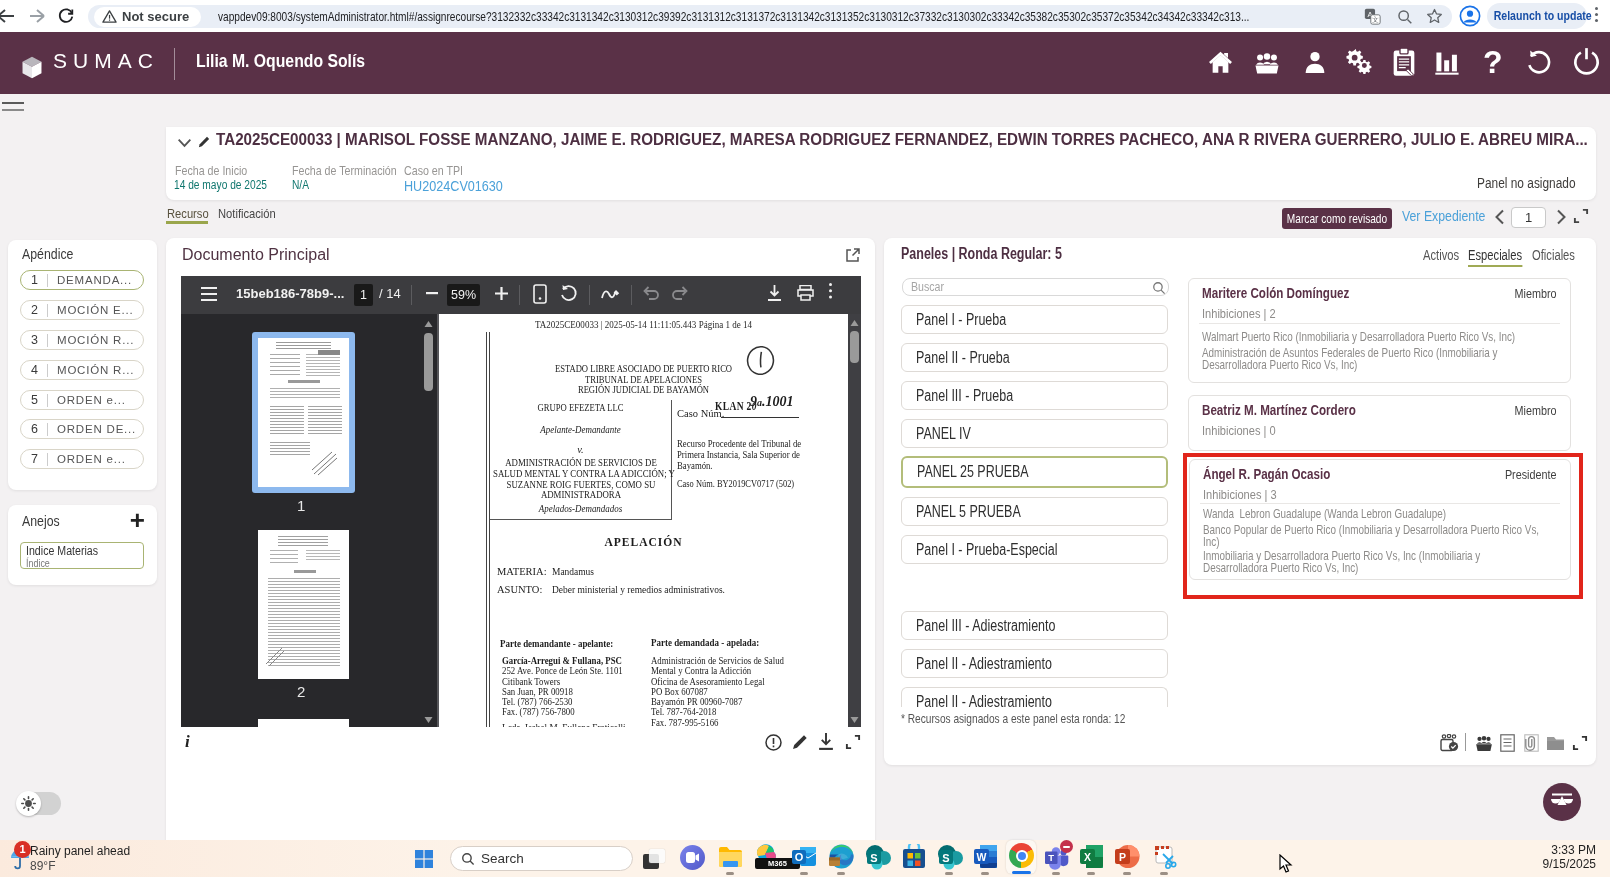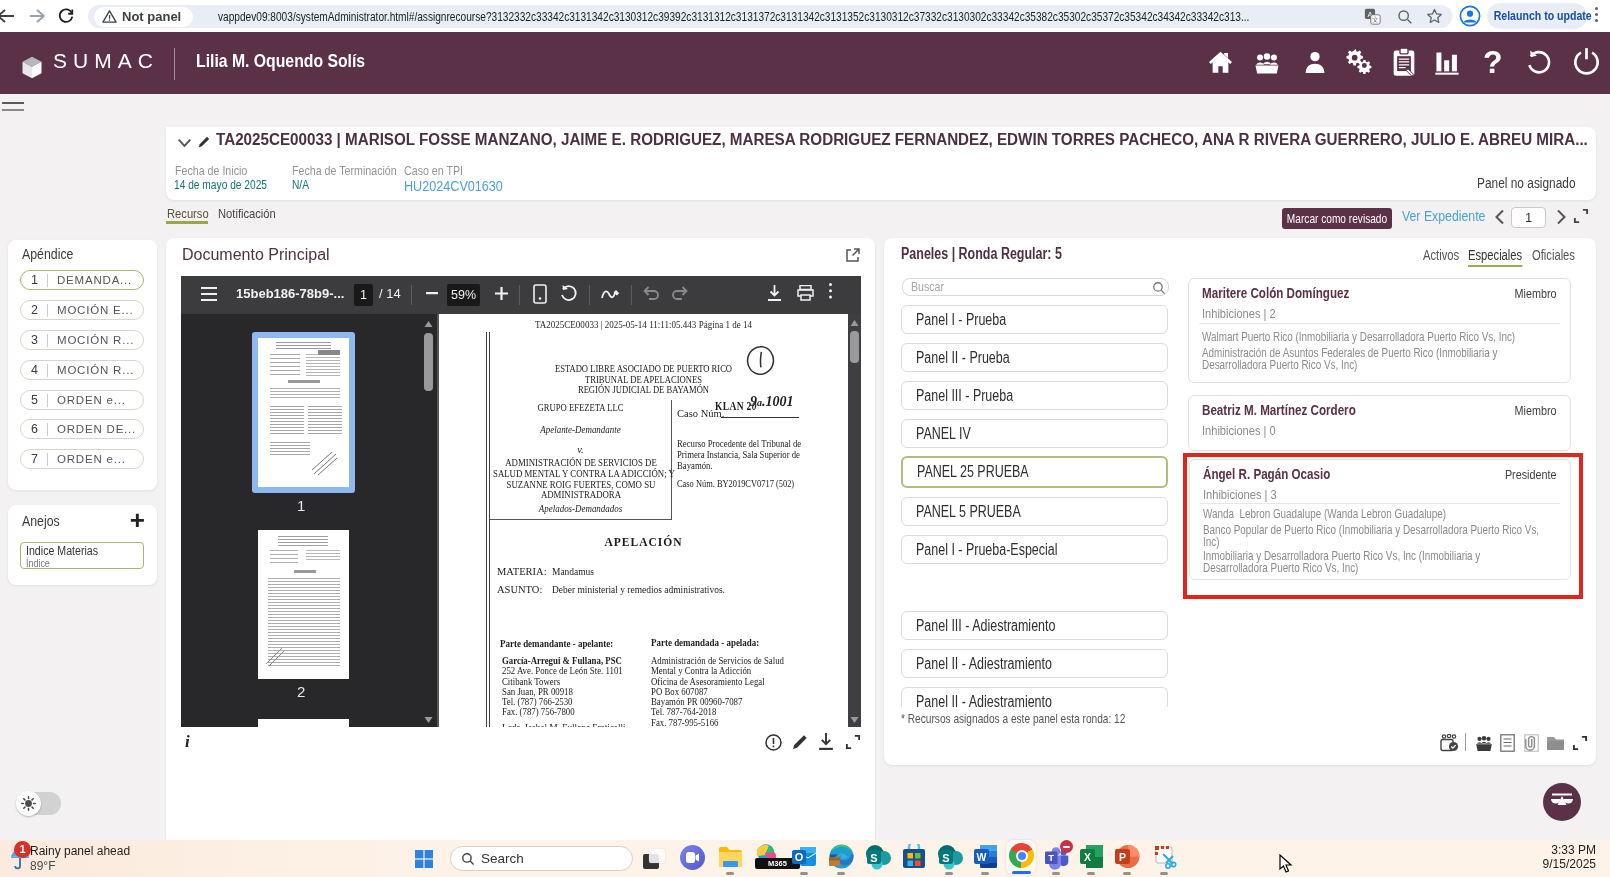--- a/index.html
+++ b/index.html
@@ -66,21 +66,21 @@
       <path d="M2 10 h16 M2 10 l7 -6 M2 10 l7 6" stroke="#3c4043" stroke-width="2" fill="none"></path>
     </svg>
   <svg class="abs" style="left:26px;top:6px" width="22" height="20" viewBox="0 0 22 20">
       <path d="M4 10 h14 M18 10 l-7 -6 M18 10 l-7 6" stroke="#9aa0a6" stroke-width="2" fill="none"></path>
     </svg>
   <svg class="abs" style="left:57px;top:7px" width="18" height="18" viewBox="0 0 16 16">
       <path d="M13.6 2.3 13.6 6 9.9 6" stroke="#202124" stroke-width="1.6" fill="none"></path>
       <path d="M13.2 5.4 A 5.6 5.6 0 1 0 13.6 8.6" stroke="#202124" stroke-width="1.6" fill="none"></path>
     </svg>
   <div id="addrpill">
-    <div id="notsec">Not panel</div>
+    <div id="notsec">Not secure</div>
     <svg class="abs" style="left:14px;top:4px" width="15" height="15" viewBox="0 0 16 16">
         <path d="M8 2 L15 14 H1 Z" stroke="#3c4043" stroke-width="1.4" fill="none" stroke-linejoin="round"></path>
         <rect x="7.4" y="6.3" width="1.3" height="4" fill="#3c4043"></rect>
         <rect x="7.4" y="11.2" width="1.3" height="1.3" fill="#3c4043"></rect>
       </svg>
     <div class="urltext" style="width:1510px;transform:scaleX(0.75);transform-origin:0 0;">vappdev09:8003/systemAdministrator.html#/assignrecourse?3132332c33342c3131342c3130312c39392c3131312c3131372c3131342c3131352c3130312c37332c3130302c33342c35382c35302c35372c35342c34342c33342c313...</div>
 
     <svg class="abs" style="left:1276px;top:3px" width="17" height="17" viewBox="0 0 20 20">
         <rect x="1" y="1" width="12" height="12" rx="2" fill="#5f6368"></rect>
         <text x="7" y="10.5" font-size="9" fill="#fff" text-anchor="middle" font-family="Liberation Sans">A</text>

